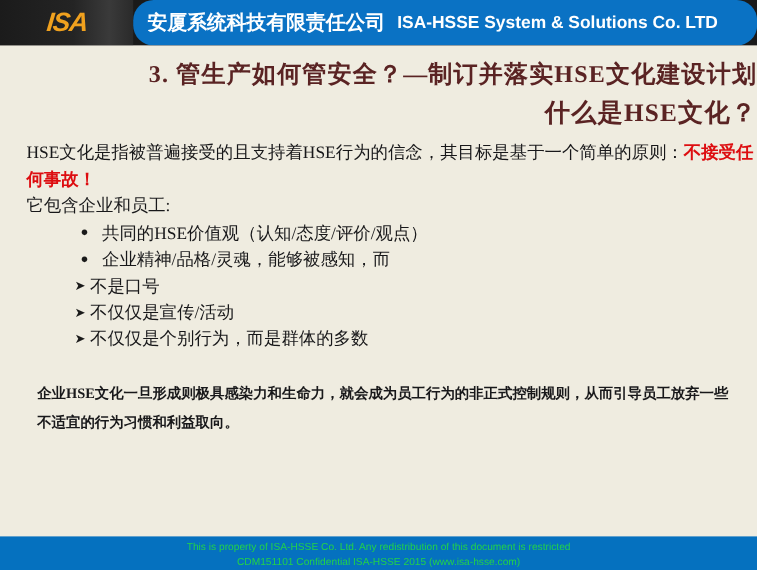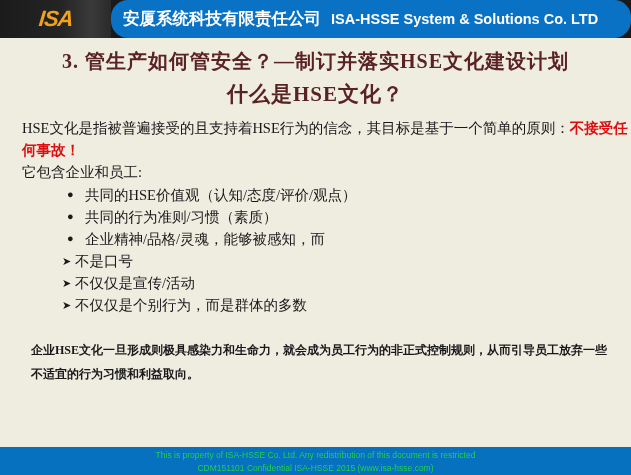--- a/index.html
+++ b/index.html
@@ -71,21 +71,21 @@
 
   
   #slide {
     position: absolute;
     left: 0; top: 38px;
     width: 631px; height: 409px;
     background: #efece0;
   }
 
   .title-line {
-    text-align: center;
+    text-align: right;
     color: #5a2323;
     font-family: "Liberation Serif", serif;
     font-weight: bold;
     white-space: nowrap;
   }
   #title-main {
     font-size: 20px;
     margin-top: 10px;
     letter-spacing: 1px;
   }
@@ -200,21 +200,20 @@
   <div class="title-line" id="title-sub">什么是HSE文化？</div>
 
   <div id="content">
 
     <p class="para"><span>HSE文化是指被普遍接受的且支持着HSE行为的信念，其目标是基于一个简单的原则：</span><span class="emph-red">不接受任何事故！</span></p>
 
     <p class="para">它包含企业和员工:</p>
 
     <ul class="bullets">
       <li>共同的HSE价值观（认知/态度/评价/观点）</li>
-      <li>共同的行为准则/习惯（素质）</li>
       <li>企业精神/品格/灵魂，能够被感知，而</li>
     </ul>
 
     <ul class="subbullets">
       <li>不是口号</li>
       <li>不仅仅是宣传/活动</li>
       <li>不仅仅是个别行为，而是群体的多数</li>
     </ul>
 
     <p class="para" id="closing">企业HSE文化一旦形成则极具感染力和生命力，就会成为员工行为的非正式控制规则，从而引导员工放弃一些不适宜的行为习惯和利益取向。</p>

